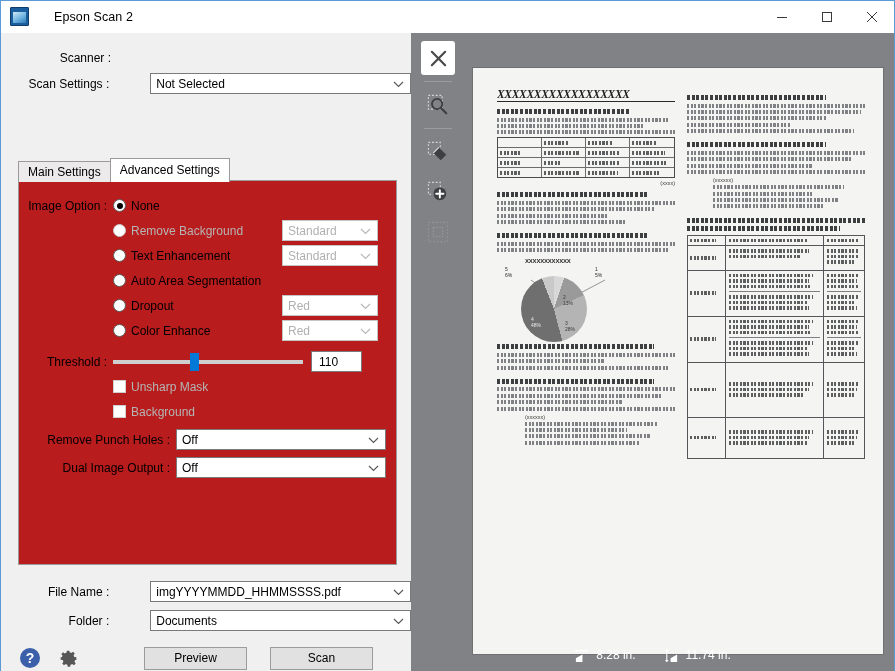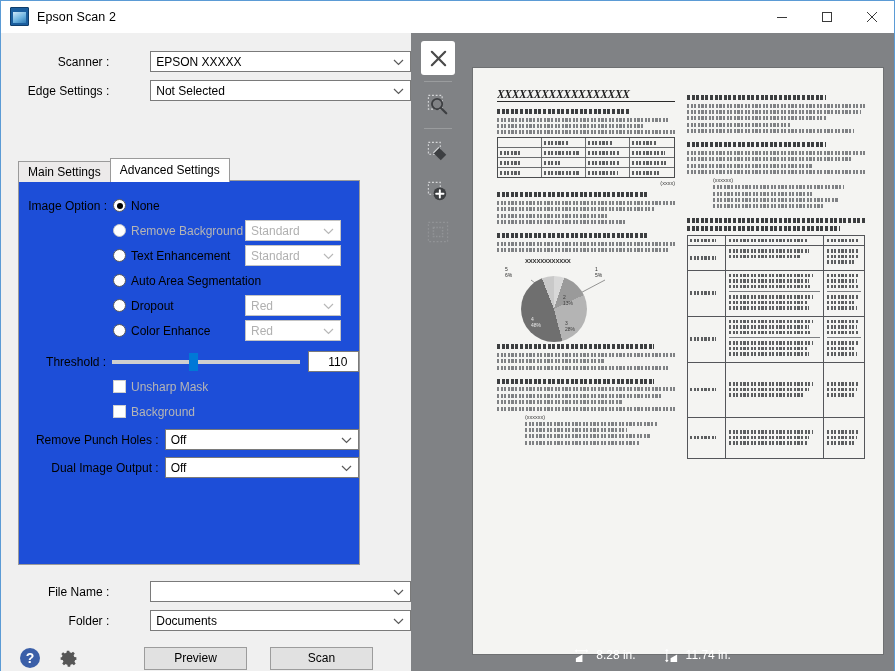--- a/index.html
+++ b/index.html
@@ -8,21 +8,21 @@
     font-family:"Liberation Sans","DejaVu Sans",sans-serif;
     font-size:12px;color:#000;background:#f0f0f0;
   }
   .window{
     position:relative;width:895px;height:671px;box-sizing:border-box;
     border:1px solid #5b9bd5;background:#f0f0f0;
   }
   
   .titlebar{
     height:31px;background:#ffffff;display:flex;align-items:center;
-    border-bottom:1px solid #ffffff;position:relative;
+    border-bottom:1px solid #ffffff;position:relative;gap:17px;
   }
   .app-icon{
     width:17px;height:17px;margin-left:9px;margin-right:8px;
     background:#1b5e9e;border:1px solid #0f3d6b;border-radius:1px;
     position:relative;flex:none;
   }
   .app-icon::after{
     content:"";position:absolute;left:2px;right:2px;top:4px;bottom:2px;
     background:linear-gradient(150deg,#cfe7f7 0%,#6fb4e0 55%,#2e7ab5 100%);
   }
@@ -62,22 +62,22 @@
   .tab{
     height:21px;line-height:21px;padding:0 9px;font-size:12px;
     border:1px solid #9a9a9a;border-bottom:none;background:#eceaea;
     margin-right:-1px;box-sizing:border-box;
   }
   .tab.active{
     background:#fff;height:24px;line-height:23px;border-color:#9a9a9a;
     position:relative;z-index:4;
   }
   .panel{
-    position:absolute;left:17px;top:147px;width:342px;height:385px;
-    background:#1d4ed8;border:1px solid #9a9a9a;box-sizing:border-box;z-index:2;
+    position:absolute;left:17px;top:147px;width:379px;height:385px;
+    background:#b91c1c;border:1px solid #9a9a9a;box-sizing:border-box;z-index:2;
   }
   
   .opt-row{display:flex;align-items:center;height:25px;}
   .opt-label-right{
     width:88px;text-align:right;padding-right:6px;font-size:12px;white-space:nowrap;
   }
   .radio{
     width:13px;height:13px;border-radius:50%;border:1px solid #5a5a5a;
     background:#fff;box-sizing:border-box;position:relative;flex:none;margin-right:5px;
   }
@@ -96,21 +96,21 @@
   
   .slider-track{
     position:relative;width:190px;height:4px;background:#cfcfcf;
     margin:0 8px 0 0;
   }
   .slider-thumb{
     position:absolute;width:9px;height:18px;background:#0078d7;top:-7px;
   }
   .num-box{
     width:51px;height:21px;border:1px solid #7a7a7a;background:#fff;
-    box-sizing:border-box;display:flex;align-items:center;padding-left:19px;
+    box-sizing:border-box;display:flex;align-items:center;padding-left:7px;
     font-size:12px;
   }
   
   .bottom-form{position:absolute;left:0;top:540px;width:410px;}
   .btm-label{width:110px;text-align:right;padding-right:8px;font-size:12px;white-space:nowrap;}
   .btn{
     width:103px;height:23px;background:#e1e1e1;border:1px solid #9c9c9c;
     font-size:12px;display:flex;align-items:center;justify-content:center;
     box-sizing:border-box;
   }
@@ -216,31 +216,23 @@
     </div>
   </div>
 
   <div class="body-split">
 
     <div class="left-pane">
 
       <div style="padding-top:10px;">
         <div class="row">
           <div class="row-label">Scanner :</div>
-          <div class="combo top-combo">
-            <div class="val">EPSON XXXXX</div>
-            <div class="chev">
-              <svg width="11" height="7" viewBox="0 0 11 7">
-                  <path d="M1 1 L5.5 5.5 L10 1" stroke="#5a5a5a" stroke-width="1.2" fill="none"></path>
-                </svg>
-            </div>
-          </div>
         </div>
         <div class="row">
-          <div class="row-label">Edge Settings :</div>
+          <div class="row-label">Scan Settings :</div>
           <div class="combo top-combo">
             <div class="val">Not Selected</div>
             <div class="chev">
               <svg width="11" height="7" viewBox="0 0 11 7">
                   <path d="M1 1 L5.5 5.5 L10 1" stroke="#5a5a5a" stroke-width="1.2" fill="none"></path>
                 </svg>
             </div>
           </div>
         </div>
       </div>
@@ -363,20 +355,21 @@
                 </svg>
             </div>
           </div>
         </div>
       </div>
 
       <div class="bottom-form">
         <div class="row">
           <div class="btm-label">File Name :</div>
           <div class="combo top-combo">
+            <div class="val">imgYYYYMMDD_HHMMSSSS.pdf</div>
             <div class="chev">
               <svg width="11" height="7" viewBox="0 0 11 7">
                   <path d="M1 1 L5.5 5.5 L10 1" stroke="#5a5a5a" stroke-width="1.2" fill="none"></path>
                 </svg>
             </div>
           </div>
         </div>
         <div class="row">
           <div class="btm-label">Folder :</div>
           <div class="combo top-combo">

